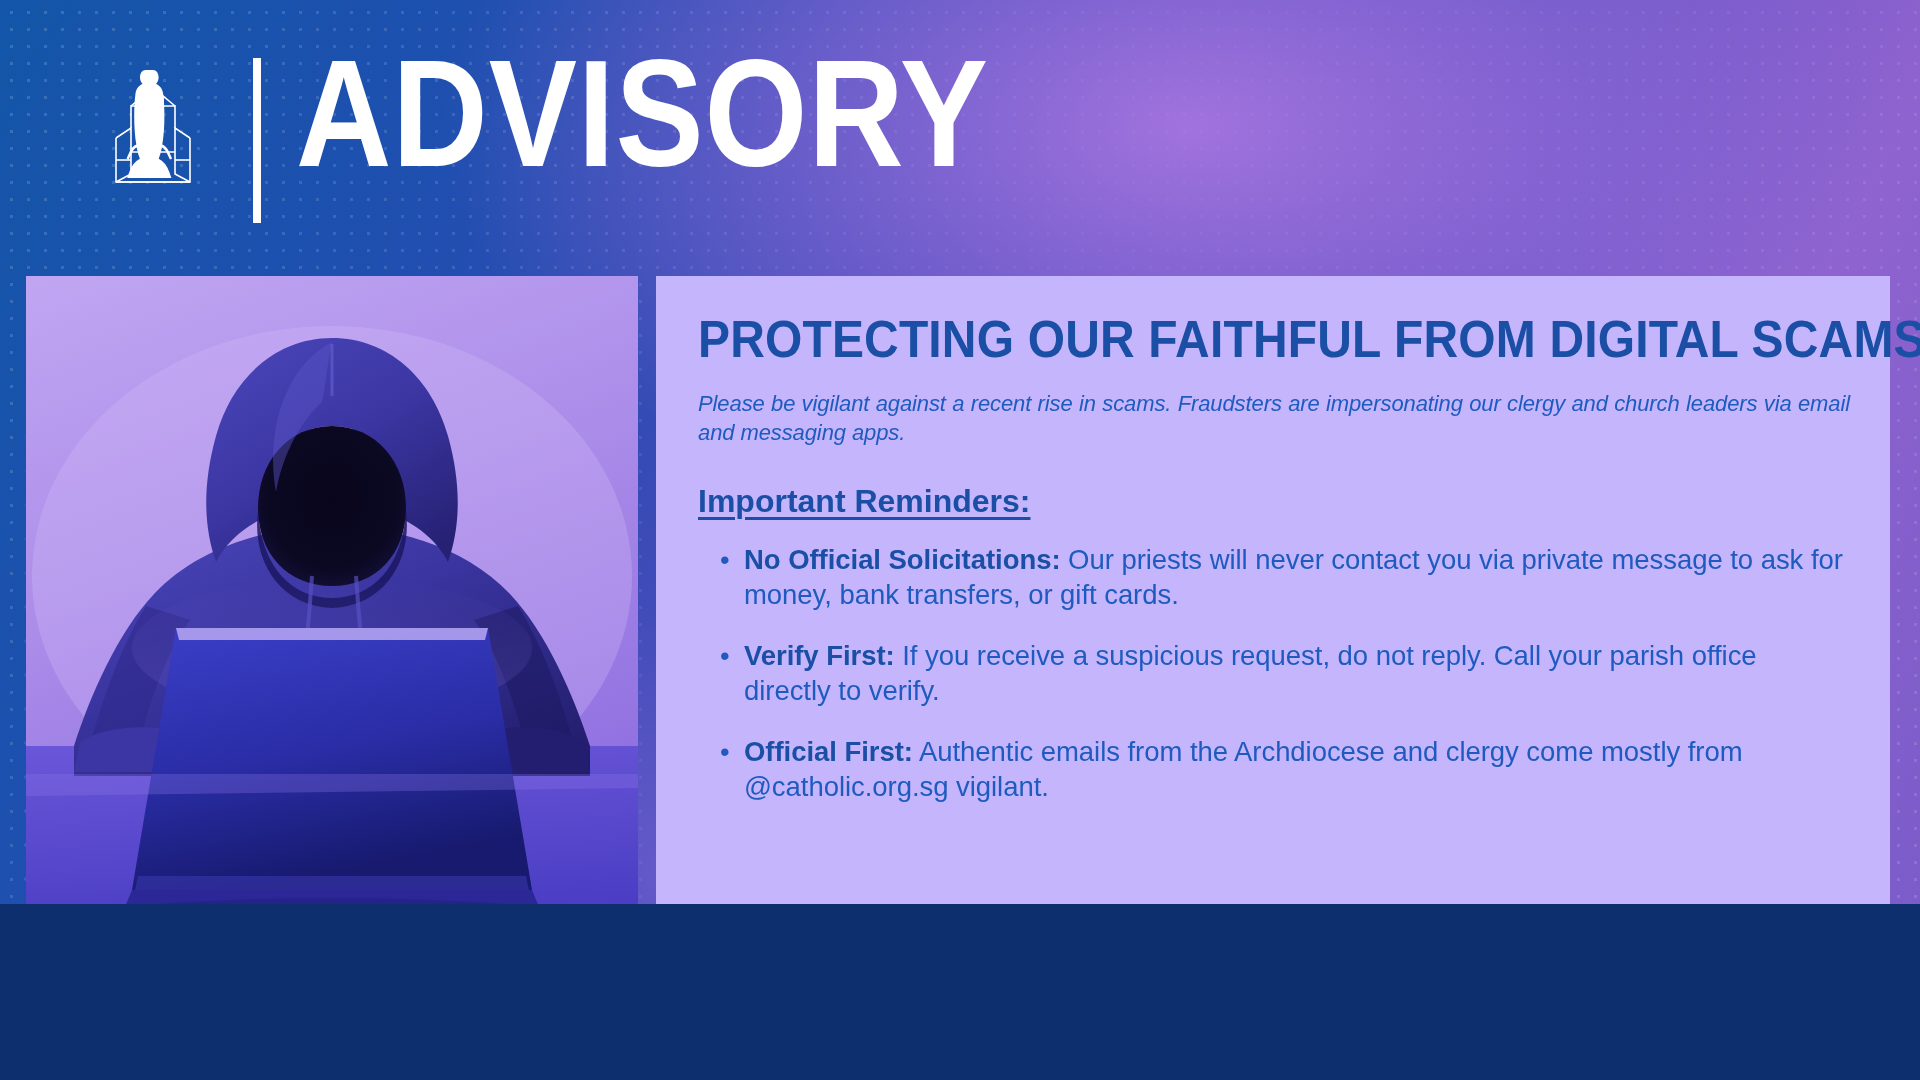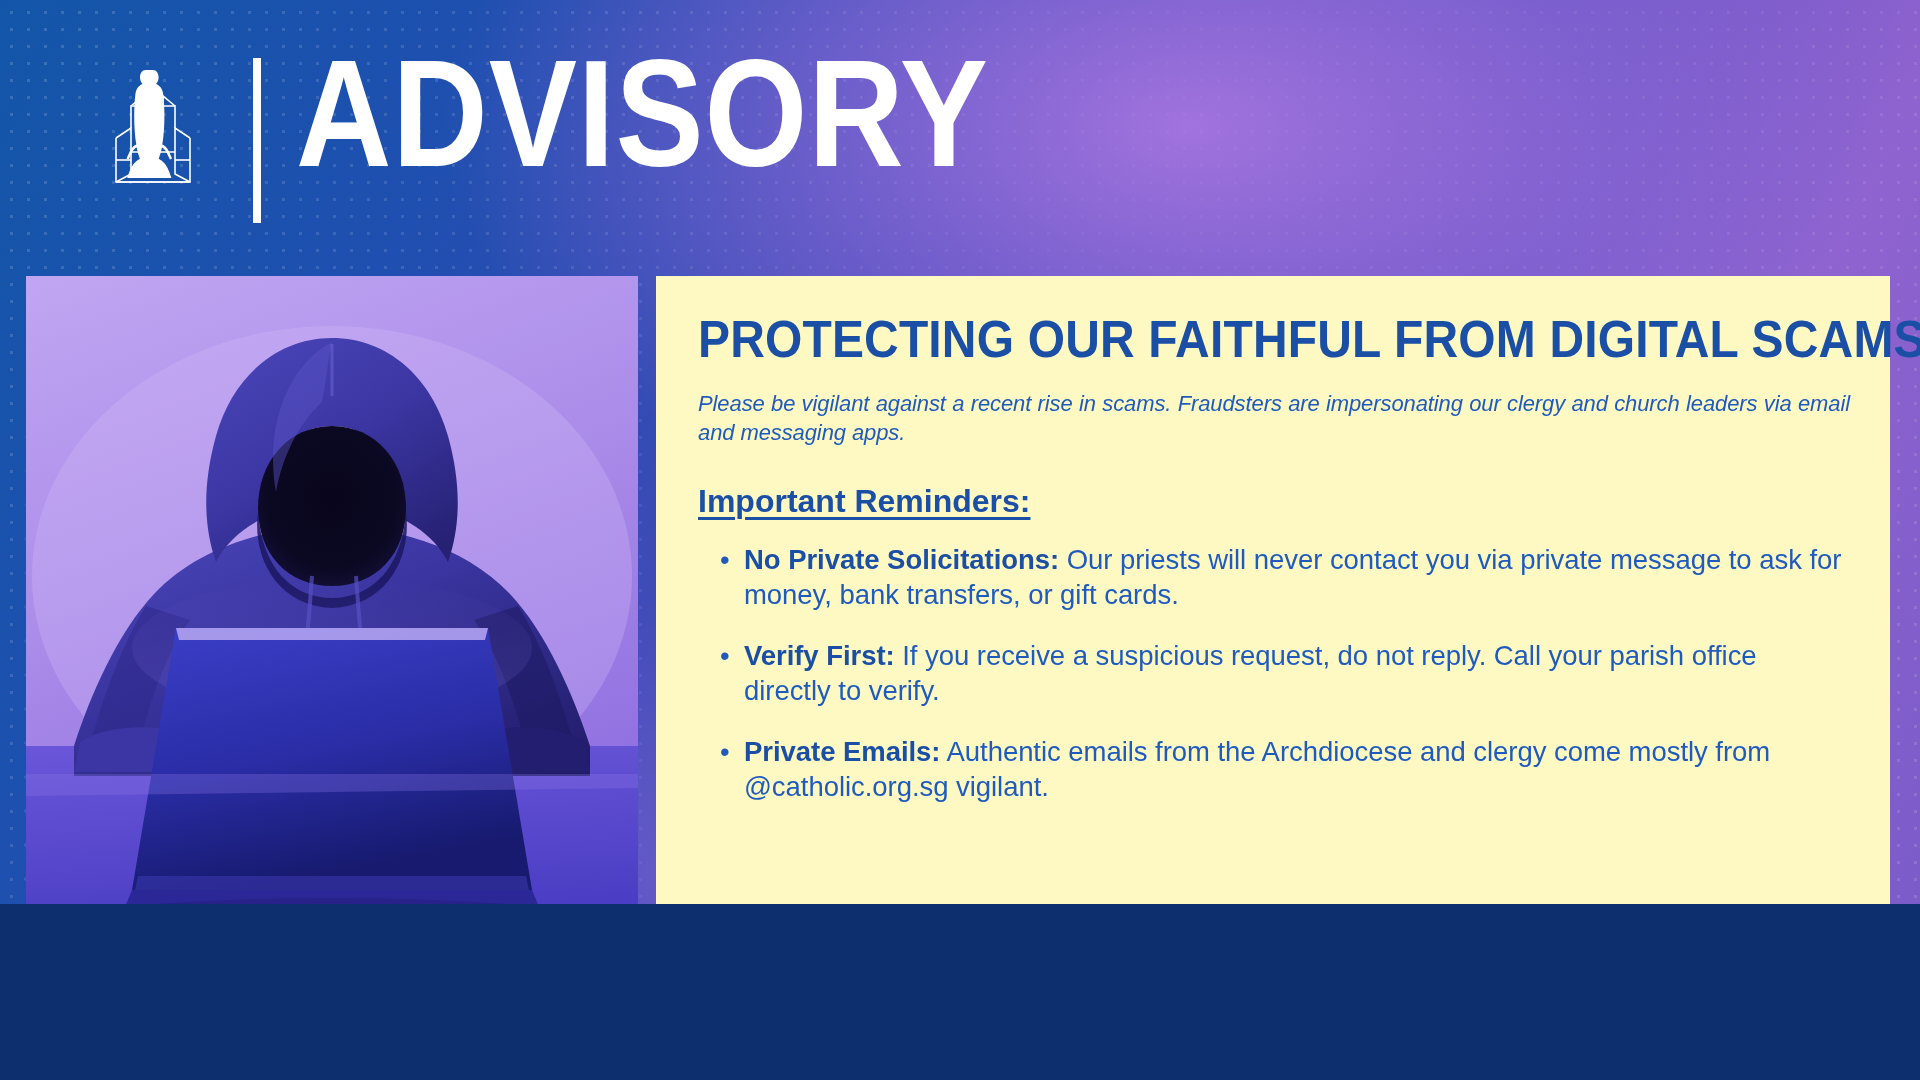--- a/index.html
+++ b/index.html
@@ -92,21 +92,21 @@
   }
   .photo-frame svg { display: block; width: 100%; height: 100%; }
 
   
   .card {
     position: absolute;
     left: 656px;
     top: 276px;
     width: 1234px;
     height: 652px;
-    background: #fef9c3;
+    background: #c4b5fd;
   }
   .card-inner {
     position: absolute;
     left: 42px;
     top: 38px;
     right: 40px;
   }
   .card-title {
     color: #1a4fa5;
     font-family: "Liberation Sans Narrow", "Liberation Sans", sans-serif;
@@ -336,29 +336,29 @@
 
       <h1 class="card-title">PROTECTING OUR FAITHFUL FROM DIGITAL SCAMS</h1>
 
       <p class="card-intro">Please be vigilant against a recent rise in scams. Fraudsters are impersonating our clergy and church leaders via email and messaging apps.</p>
 
       <div class="reminders-heading">Important Reminders:</div>
 
       <ul class="bullets">
         <li>
           <span class="bullet-dot">•</span>
-          <span class="lead">No Private Solicitations:</span><span> Our priests will never contact you via private message to ask for money, bank transfers, or gift cards.</span>
+          <span class="lead">No Official Solicitations:</span><span> Our priests will never contact you via private message to ask for money, bank transfers, or gift cards.</span>
         </li>
         <li>
           <span class="bullet-dot">•</span>
           <span class="lead">Verify First:</span><span> If you receive a suspicious request, do not reply. Call your parish office directly to verify.</span>
         </li>
         <li>
           <span class="bullet-dot">•</span>
-          <span class="lead">Private Emails:</span><span> Authentic emails from the Archdiocese and clergy come mostly from @catholic.org.sg vigilant.</span>
+          <span class="lead">Official First:</span><span> Authentic emails from the Archdiocese and clergy come mostly from @catholic.org.sg vigilant.</span>
         </li>
       </ul>
 
     </div>
   </div>
 
 
 </div>
 
 </body></html>

